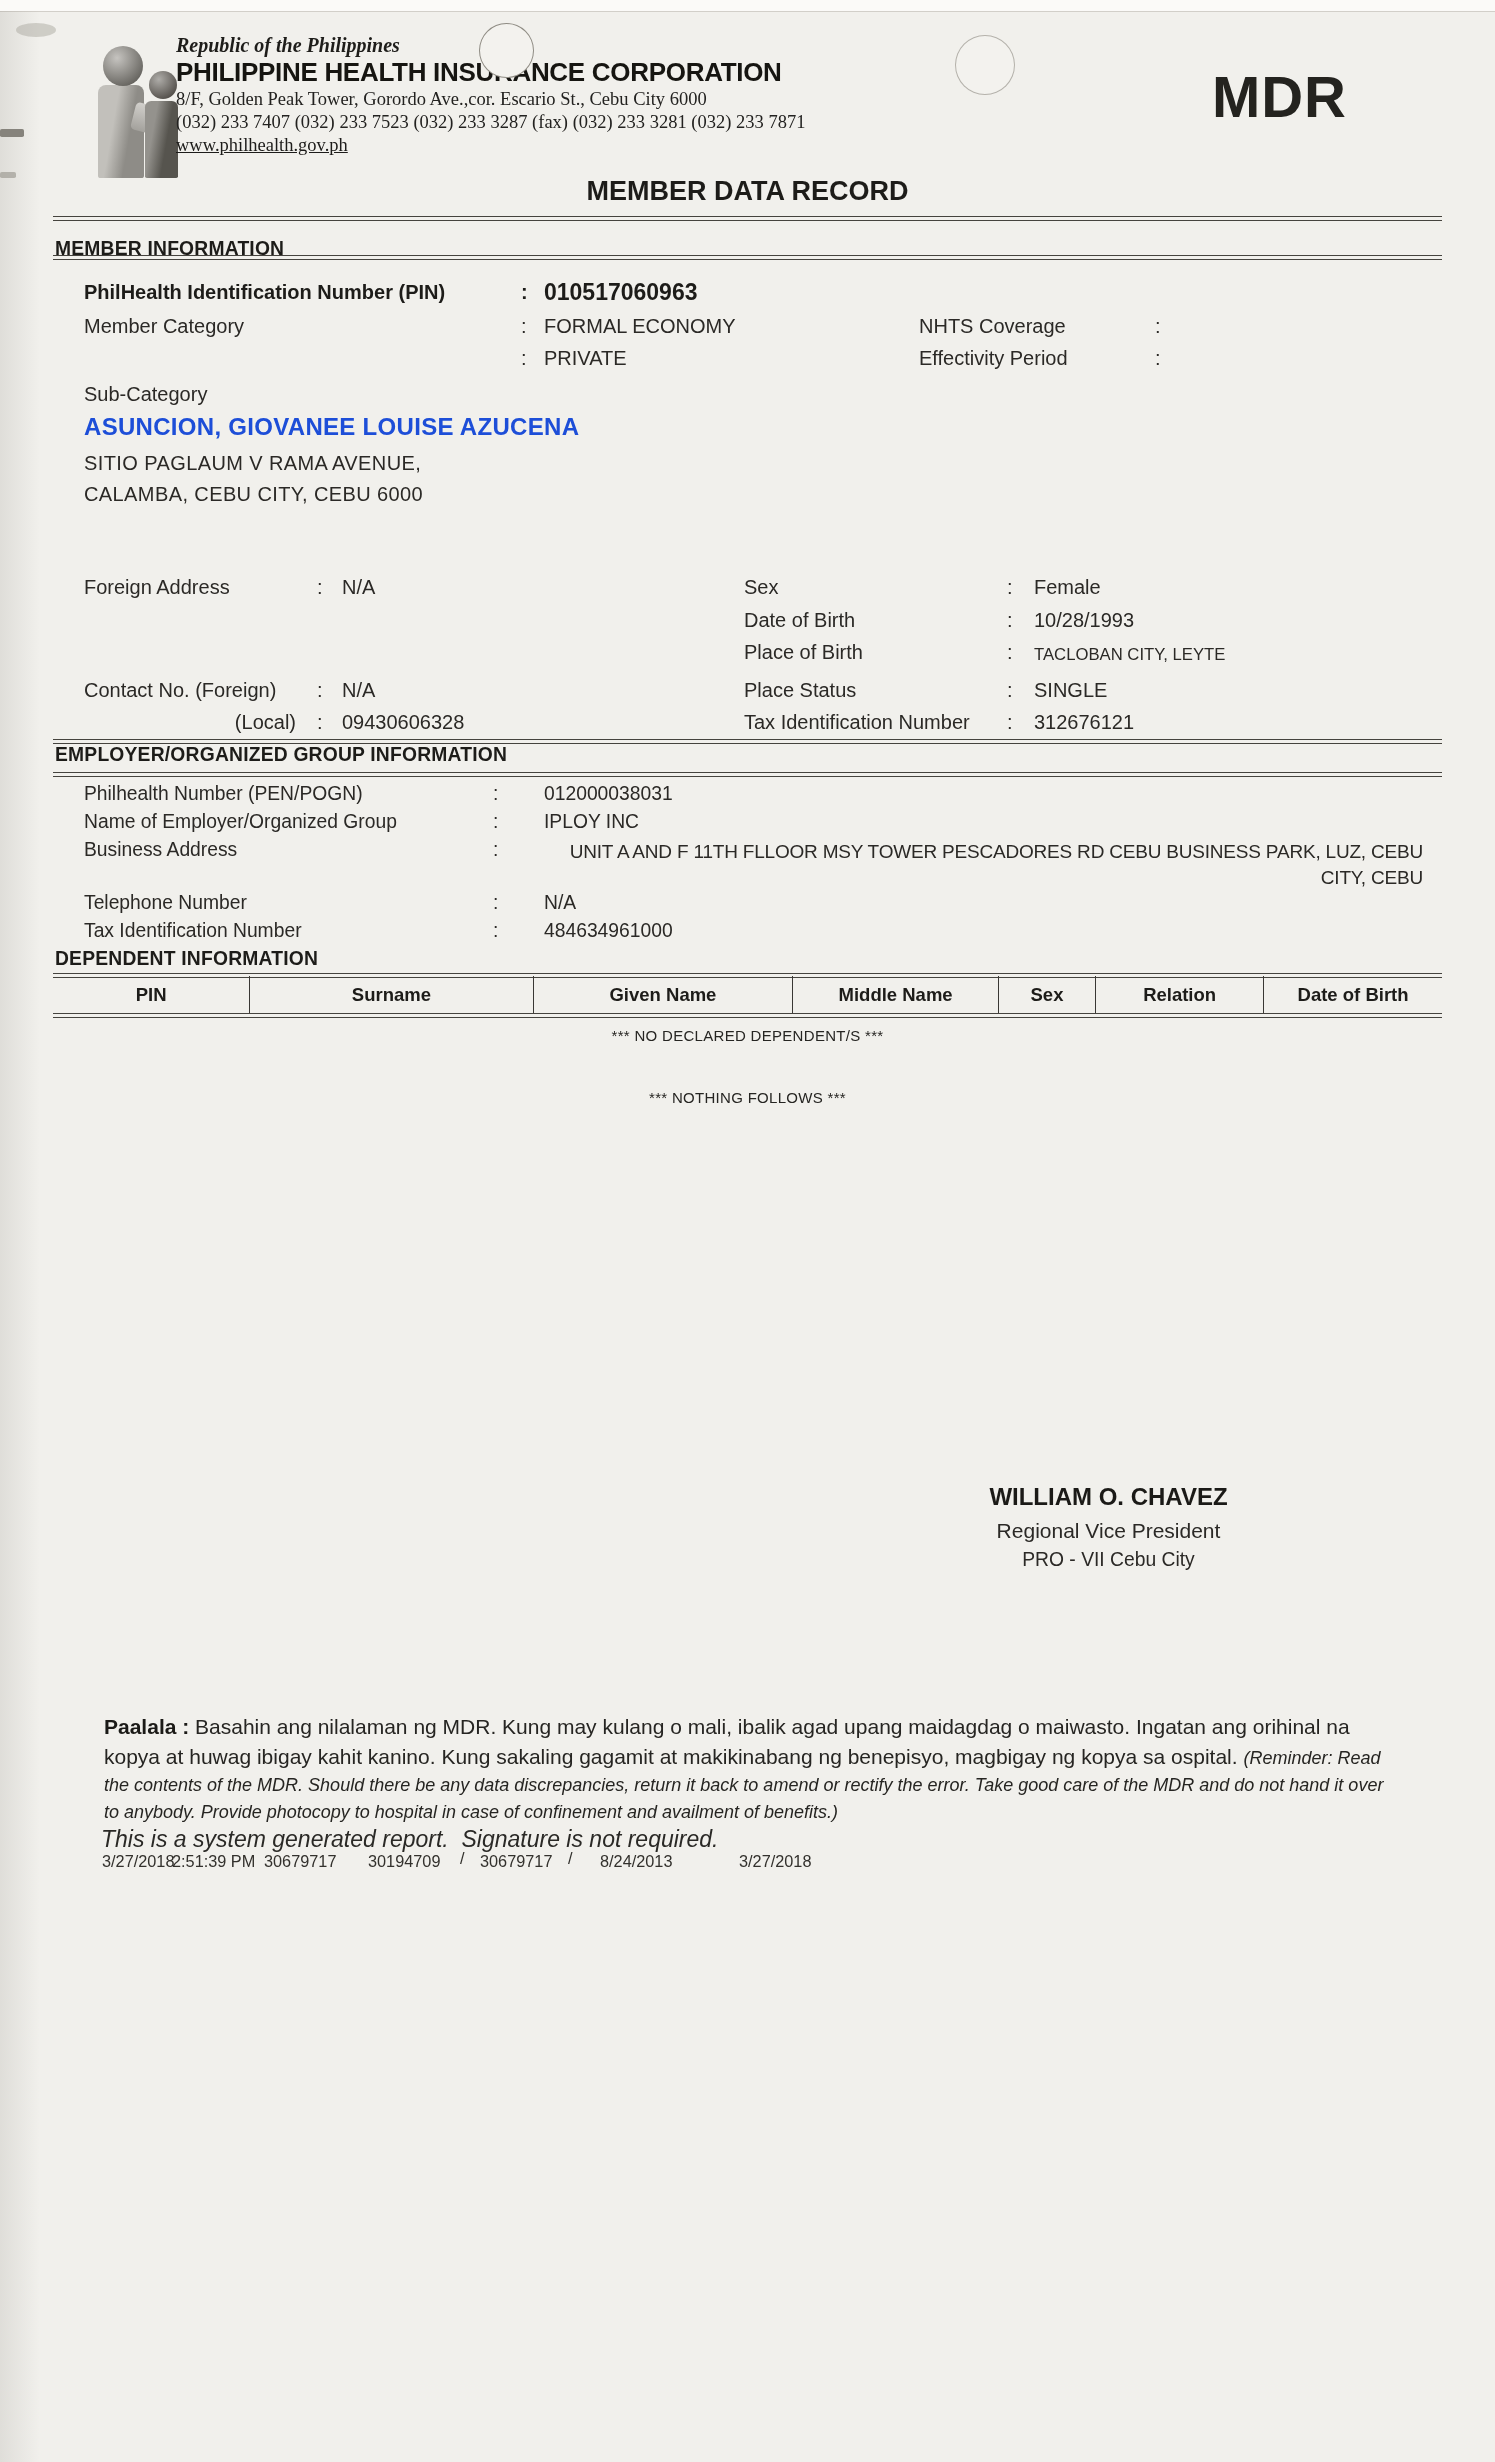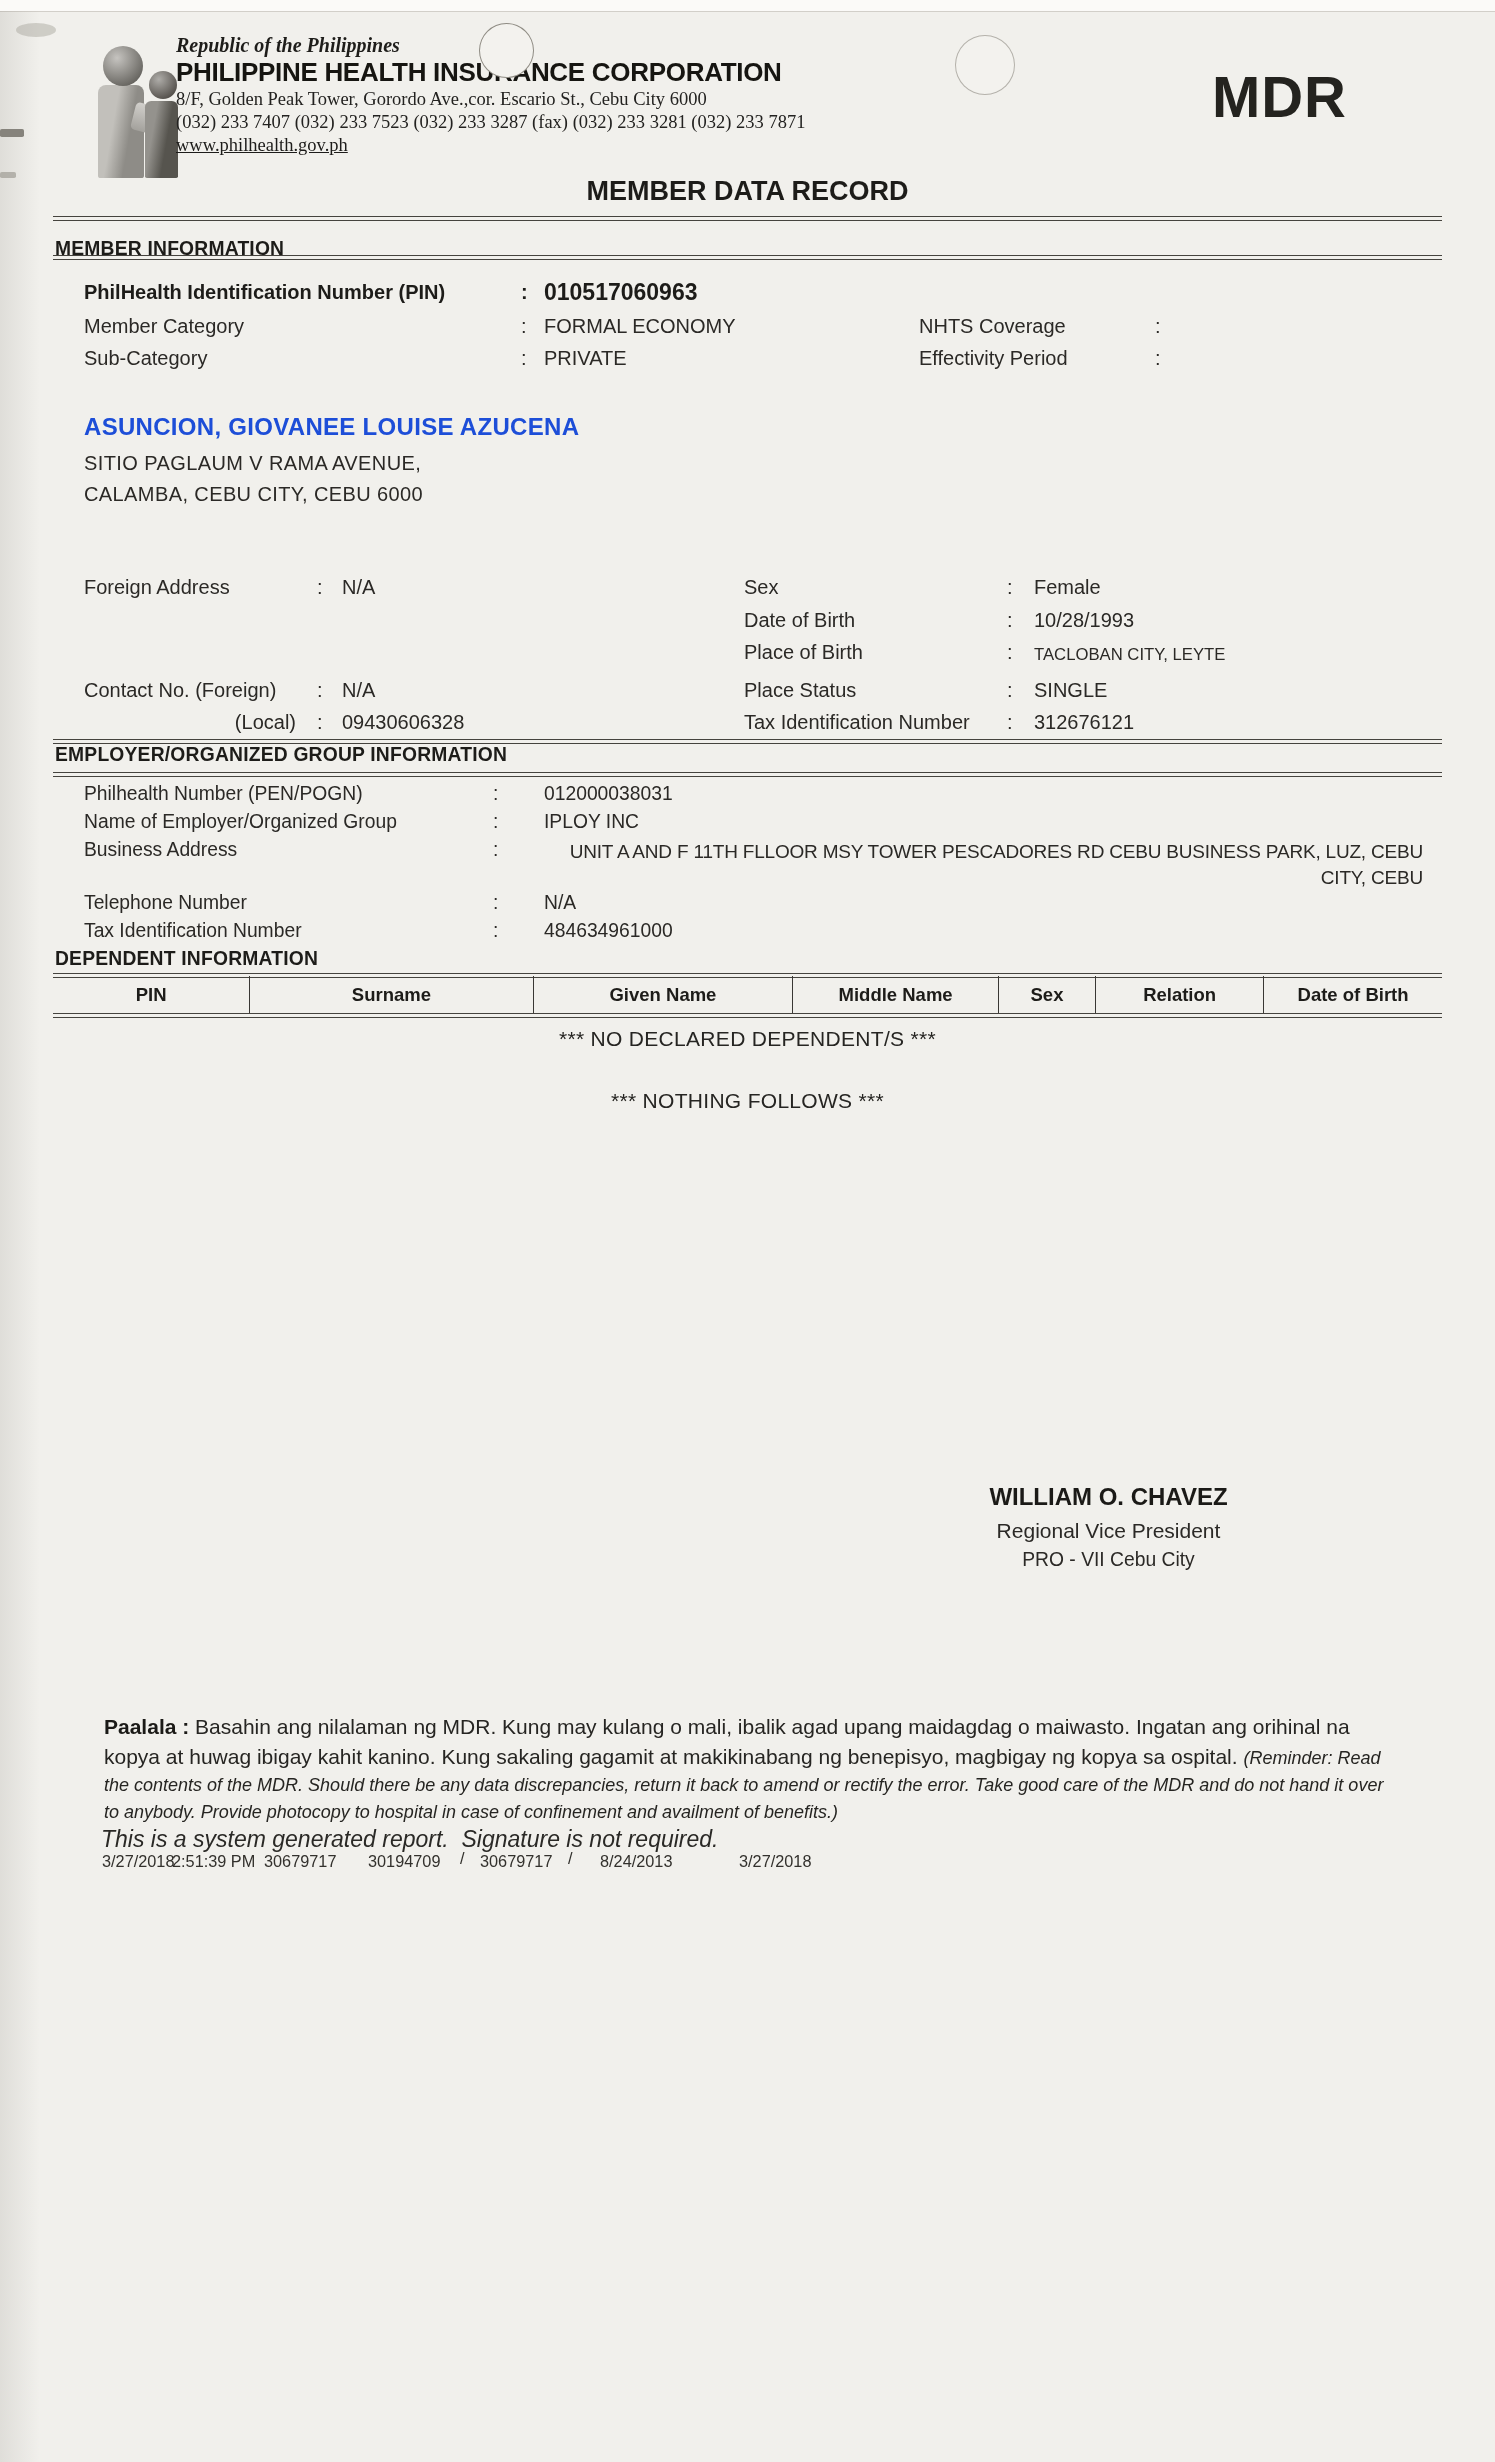--- a/index.html
+++ b/index.html
@@ -55,21 +55,21 @@
   .addr-line{position:absolute;left:84px;font-size:20px;letter-spacing:0.4px;}
   .erow{position:absolute;left:84px;width:1372px;font-size:19.3px;}
   .erow span{position:absolute;white-space:nowrap;}
   .e-c{left:409px;}
   .e-v{left:460px;}
   .e-wrap{left:460px;width:879px;white-space:normal !important;line-height:25.5px;font-size:19px;letter-spacing:-0.2px;text-align:right;}
   
   .dep-table{position:absolute;left:53px;top:976px;width:1389px;height:37px;display:flex;}
   .dep-cell{box-sizing:border-box;border-right:1.8px solid #3a3834;display:flex;align-items:center;justify-content:center;font-weight:bold;font-size:18.5px;color:#1d1c19;}
   .dep-cell:last-child{border-right:none;}
-  .center-note{position:absolute;left:53px;width:1389px;text-align:center;font-size:21px;letter-spacing:0.3px;color:#262522;}
+  .center-note{position:absolute;left:53px;width:1389px;text-align:center;font-size:15px;letter-spacing:0.3px;color:#262522;}
   
   .sig{position:absolute;left:928px;top:1483px;width:361px;text-align:center;}
   .sig .sig-name{font-size:24px;font-weight:bold;color:#1b1a17;}
   .sig .sig-title{font-size:21px;margin-top:8px;}
   .sig .sig-office{font-size:19.3px;margin-top:6.2px;}
   
   .paalala{position:absolute;left:104px;top:1713px;width:1295px;line-height:27px;color:#262522;}
   .paalala .pa-lbl{font-weight:bold;font-size:21px;color:#1b1a17;}
   .paalala .pa-tl{font-size:21px;}
   .paalala .pa-en{font-size:18px;font-style:italic;line-height:25.5px;}
@@ -122,21 +122,21 @@
     <span class="b m-v pin-v">010517060963</span>
   </div>
   <div class="row" style="top:315px;">
     <span style="left:0;">Member Category</span>
     <span class="m-c">:</span>
     <span class="m-v">FORMAL ECONOMY</span>
     <span class="m-rl">NHTS Coverage</span>
     <span class="m-rc">:</span>
   </div>
   <div class="row" style="top:347px;">
-    <span style="left:0;">Sub-Category</span>
+    <span style="left:0;margin-top:36px;">Sub-Category</span>
     <span class="m-c">:</span>
     <span class="m-v">PRIVATE</span>
     <span class="m-rl">Effectivity Period</span>
     <span class="m-rc">:</span>
   </div>
 
   <div class="name-line" style="top:413px;">ASUNCION, GIOVANEE LOUISE AZUCENA</div>
   <div class="addr-line" style="top:452px;">SITIO PAGLAUM V RAMA AVENUE,</div>
   <div class="addr-line" style="top:483px;">CALAMBA, CEBU CITY, CEBU 6000</div>
 

